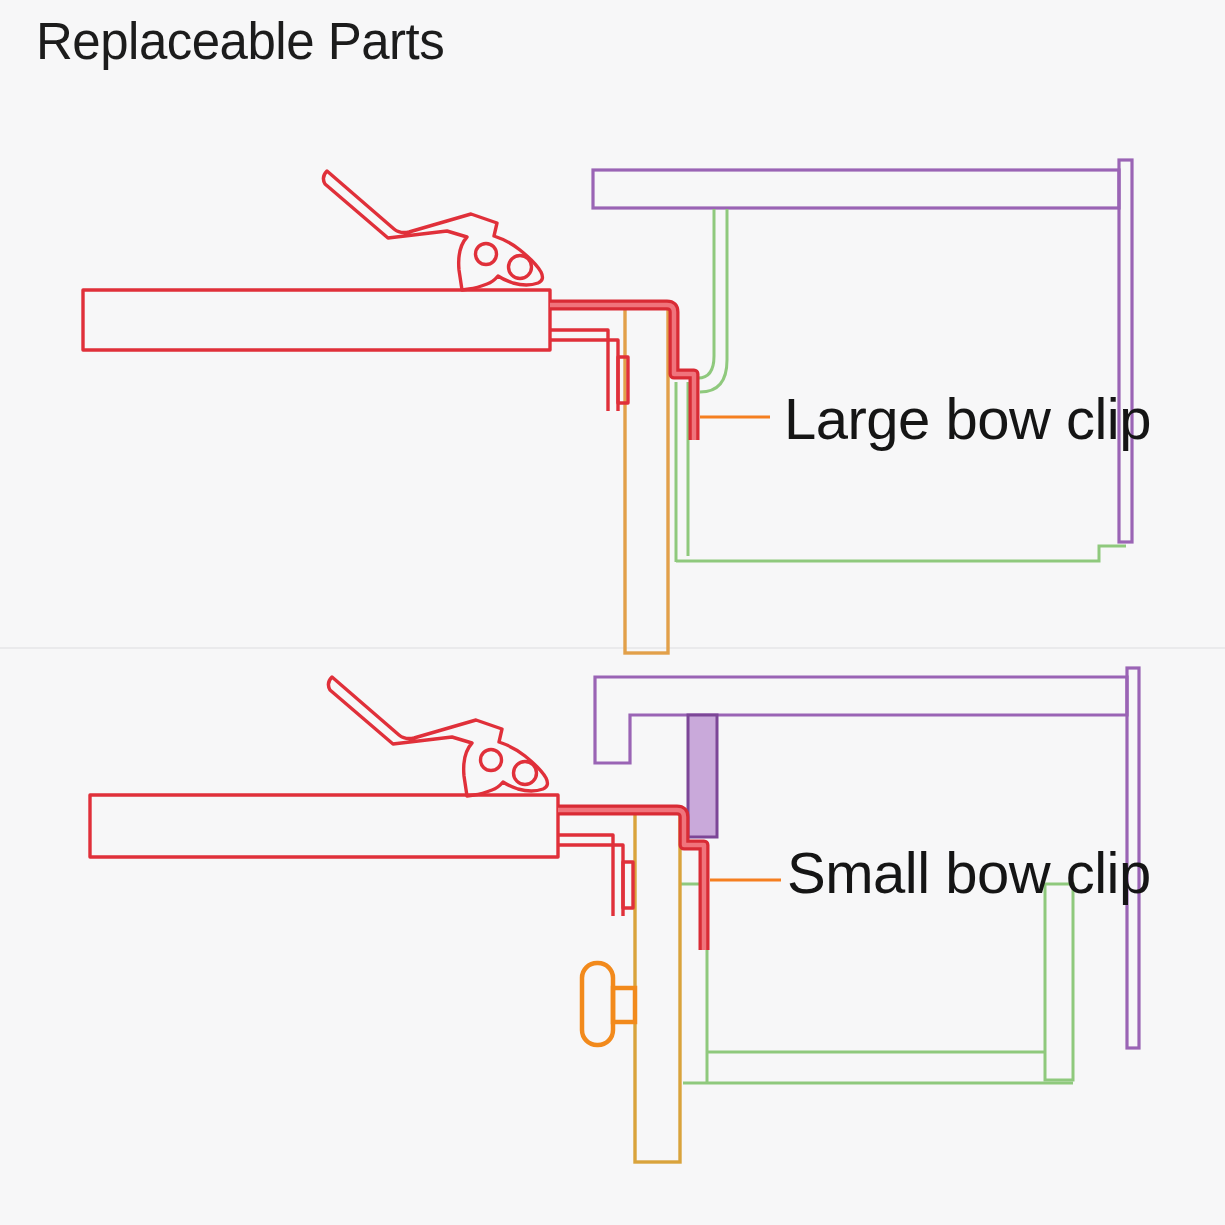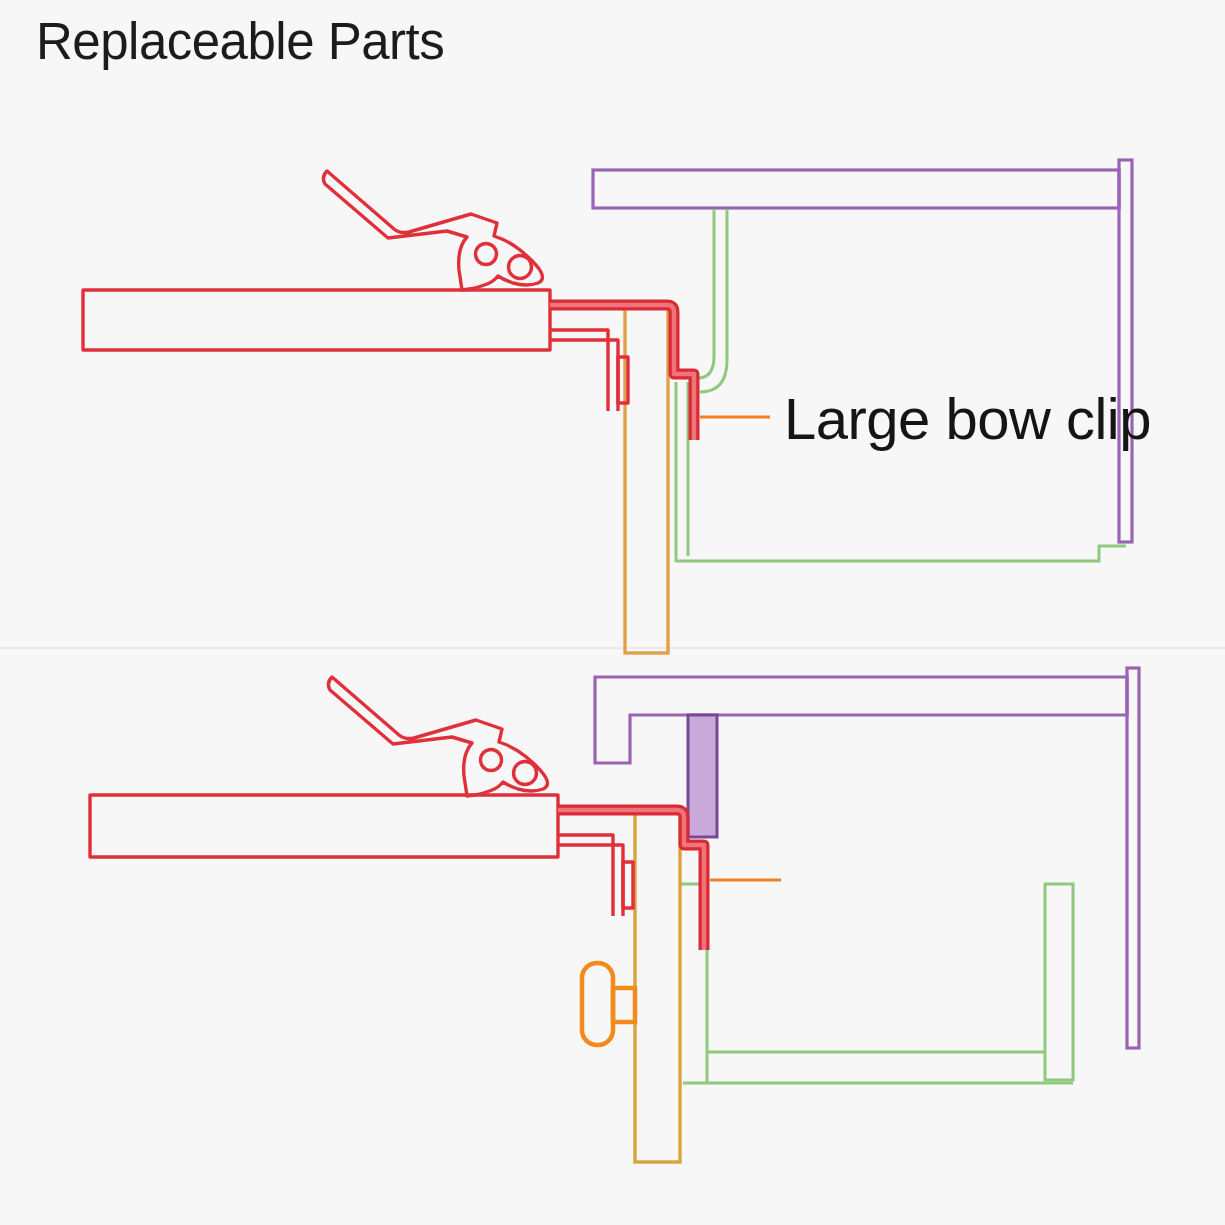--- a/index.html
+++ b/index.html
@@ -134,13 +134,14 @@
           <path d="M558,810 H677 Q684,810 684,817 V845 H704 V950" class="tube-outer"></path>
           <path d="M558,810 H677 Q684,810 684,817 V845 H704 V950" class="tube-inner"></path>
         </g>
       </g>
 
       <line x1="710" y1="880" x2="781" y2="880" class="leader"></line>
     </g>
   </svg>
 
   <div class="label label-top">Large bow clip</div>
+  <div class="label label-bottom">Small bow clip</div>
 </div>
 
 </body></html>

